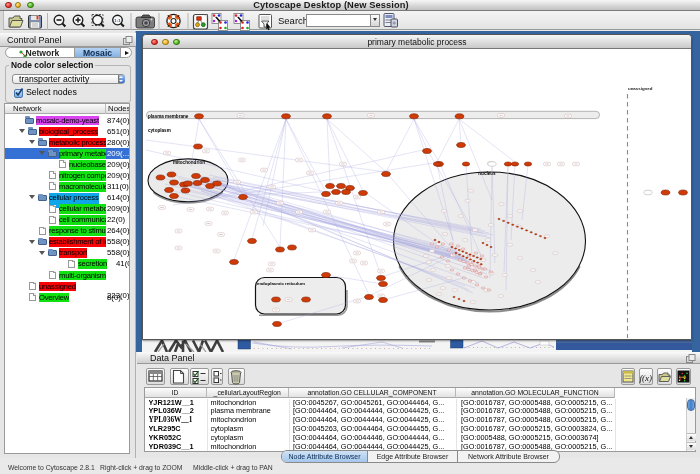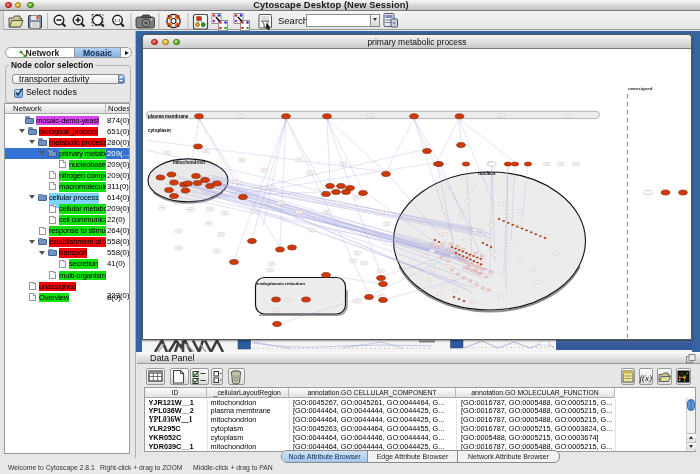--- a/index.html
+++ b/index.html
@@ -556,20 +556,27 @@
           <ellipse cx="292.0" cy="190.0" rx="1.2" ry="0.7" fill="#cf3a06" stroke="#7c1d00" stroke-width="0.35"></ellipse>
           <ellipse cx="296.0" cy="192.0" rx="1.2" ry="0.7" fill="#cf3a06" stroke="#7c1d00" stroke-width="0.35"></ellipse>
           <ellipse cx="311.0" cy="247.0" rx="1.2" ry="0.7" fill="#cf3a06" stroke="#7c1d00" stroke-width="0.35"></ellipse>
           <ellipse cx="316.0" cy="249.0" rx="1.2" ry="0.7" fill="#cf3a06" stroke="#7c1d00" stroke-width="0.35"></ellipse>
           <ellipse cx="321.0" cy="251.0" rx="1.2" ry="0.7" fill="#cf3a06" stroke="#7c1d00" stroke-width="0.35"></ellipse>
         </svg>
   </div>
 </div>
 
 <div class="abs" style="left:0;top:31px;width:136px;height:427px;background:#e6e6e6;border-right:1px solid #b0b0b0;">
+  <div class="abs" style="left:0;top:2px;width:136px;height:14px;background:linear-gradient(#fafafa,#cfcfcf);border-bottom:1px solid #999;">
+    <span class="abs" style="left:7px;top:0;font-size:9px;line-height:14px;color:#111;">Control Panel</span>
+    <svg class="abs" style="left:123px;top:3px;" width="10" height="9">
+          <rect x="0.5" y="2.5" width="6" height="6" fill="none" stroke="#888" stroke-width="1"></rect>
+          <rect x="3" y="0.5" width="6" height="6" fill="#eee" stroke="#888" stroke-width="1"></rect>
+        </svg>
+  </div>
 
   <div class="abs" style="left:5px;top:15.5px;width:127px;height:11.5px;background:#fff;border:1px solid #9a9a9a;border-radius:6px;overflow:hidden;">
     <span class="abs" style="left:0;top:0;width:68px;height:11.5px;font-size:8.6px;font-weight:bold;color:#222;text-align:center;line-height:11.5px;">&nbsp;&nbsp;Network</span>
     <svg class="abs" style="left:13px;top:2px;" width="8" height="8">
           <circle cx="2" cy="2" r="1.6" fill="#2ca02c"></circle>
           <circle cx="6" cy="6" r="1.6" fill="#2ca02c"></circle>
           <line x1="2.5" y1="2.5" x2="5.5" y2="5.5" stroke="#d22" stroke-width="0.9"></line>
         </svg>
     <span class="abs" style="left:68px;top:0;width:46px;height:11.5px;background:linear-gradient(#b4d2f2,#7cabe0);border-left:1px solid #9a9a9a;font-size:8.6px;font-weight:bold;color:#102a50;text-align:center;line-height:11.5px;">Mosaic</span>
     <span class="abs" style="left:114px;top:0;width:13px;height:11.5px;border-left:1px solid #9a9a9a;"></span>
@@ -641,21 +648,21 @@
           <div style="position:absolute;left:0;top:180.6px;width:126px;height:10.6px;">
             <span style="position:absolute;left:44px;top:0.8px;width:6.5px;height:8px;background:#fff;border:0.5px solid #999;"></span>
             <span style="position:absolute;left:48px;top:0.8px;width:2.5px;height:2.5px;background:#e9e9e9;border-left:0.5px solid #999;border-bottom:0.5px solid #999;"></span>
             <span style="position:absolute;left:54px;top:0.4px;height:9.8px;max-width:47px;overflow:hidden;background:#11e111;color:#000;font-size:7.6px;line-height:9.8px;white-space:nowrap;letter-spacing:-0.2px;">macromolecule metabolic process</span>
             <span style="position:absolute;left:102px;top:0.4px;font-size:7.8px;line-height:9.8px;color:#000;">311(0)</span>
           </div>
           <div style="position:absolute;left:0;top:191.7px;width:126px;height:10.6px;">
             <span style="position:absolute;left:23.5px;top:2.6px;width:0;height:0;border-left:3.3px solid transparent;border-right:3.3px solid transparent;border-top:4.6px solid #555;"></span>
             <span style="position:absolute;left:33px;top:2.4px;width:9px;height:6px;background:#6f94c4;border:0.5px solid #44628c;border-radius:1px;"></span>
             <span style="position:absolute;left:33px;top:1.2px;width:4.5px;height:2px;background:#6f94c4;border-radius:1px 1px 0 0;"></span>
-            <span style="position:absolute;left:44px;top:0.4px;height:15px;max-width:57px;overflow:hidden;background:#7dd3fc;color:#000;font-size:7.6px;line-height:9.8px;white-space:nowrap;letter-spacing:-0.2px;">cellular process</span>
+            <span style="position:absolute;left:44px;top:0.4px;height:15px;max-width:57px;overflow:hidden;background:#0ea5e9;color:#000;font-size:7.6px;line-height:9.8px;white-space:nowrap;letter-spacing:-0.2px;">cellular process</span>
             <span style="position:absolute;left:102px;top:0.4px;font-size:7.8px;line-height:9.8px;color:#000;">614(0)</span>
           </div>
           <div style="position:absolute;left:0;top:202.8px;width:126px;height:10.6px;">
             <span style="position:absolute;left:44px;top:0.8px;width:6.5px;height:8px;background:#fff;border:0.5px solid #999;"></span>
             <span style="position:absolute;left:48px;top:0.8px;width:2.5px;height:2.5px;background:#e9e9e9;border-left:0.5px solid #999;border-bottom:0.5px solid #999;"></span>
             <span style="position:absolute;left:54px;top:0.4px;height:9.8px;max-width:47px;overflow:hidden;background:#11e111;color:#000;font-size:7.6px;line-height:9.8px;white-space:nowrap;letter-spacing:-0.2px;">cellular metabolic process</span>
             <span style="position:absolute;left:102px;top:0.4px;font-size:7.8px;line-height:9.8px;color:#000;">209(0)</span>
           </div>
           <div style="position:absolute;left:0;top:213.8px;width:126px;height:10.6px;">
             <span style="position:absolute;left:44px;top:0.8px;width:6.5px;height:8px;background:#fff;border:0.5px solid #999;"></span>
@@ -676,21 +683,21 @@
             <span style="position:absolute;left:44px;top:0.4px;height:9.8px;max-width:57px;overflow:hidden;background:#fb0207;color:#000;font-size:7.6px;line-height:9.8px;white-space:nowrap;letter-spacing:-0.2px;">establishment of localization in</span>
             <span style="position:absolute;left:102px;top:0.4px;font-size:7.8px;line-height:9.8px;color:#000;">558(0)</span>
           </div>
           <div style="position:absolute;left:0;top:247.0px;width:126px;height:10.6px;">
             <span style="position:absolute;left:33.5px;top:2.6px;width:0;height:0;border-left:3.3px solid transparent;border-right:3.3px solid transparent;border-top:4.6px solid #555;"></span>
             <span style="position:absolute;left:43px;top:2.4px;width:9px;height:6px;background:#6f94c4;border:0.5px solid #44628c;border-radius:1px;"></span>
             <span style="position:absolute;left:43px;top:1.2px;width:4.5px;height:2px;background:#6f94c4;border-radius:1px 1px 0 0;"></span>
             <span style="position:absolute;left:54px;top:0.4px;height:9.8px;max-width:47px;overflow:hidden;background:#fb0207;color:#000;font-size:7.6px;line-height:9.8px;white-space:nowrap;letter-spacing:-0.2px;">transport</span>
             <span style="position:absolute;left:102px;top:0.4px;font-size:7.8px;line-height:9.8px;color:#000;">558(0)</span>
           </div>
-          <div style="position:absolute;left:0;top:258.1px;width:126px;height:10.6px;padding-left:44px;">
+          <div style="position:absolute;left:9px;top:258.1px;width:126px;height:10.6px;padding-left:44px;">
             <span style="position:absolute;left:54px;top:0.8px;width:6.5px;height:8px;background:#fff;border:0.5px solid #999;"></span>
             <span style="position:absolute;left:58px;top:0.8px;width:2.5px;height:2.5px;background:#e9e9e9;border-left:0.5px solid #999;border-bottom:0.5px solid #999;"></span>
             <span style="position:absolute;left:64px;top:0.4px;height:9.8px;max-width:37px;overflow:hidden;background:#11e111;color:#000;font-size:7.6px;line-height:9.8px;white-space:nowrap;letter-spacing:-0.2px;">secretion</span>
             <span style="position:absolute;left:102px;top:0.4px;font-size:7.8px;line-height:9.8px;color:#000;">41(0)</span>
           </div>
           <div style="position:absolute;left:0;top:269.2px;width:126px;height:10.6px;">
             <span style="position:absolute;left:44px;top:0.8px;width:6.5px;height:8px;background:#fff;border:0.5px solid #999;"></span>
             <span style="position:absolute;left:48px;top:0.8px;width:2.5px;height:2.5px;background:#e9e9e9;border-left:0.5px solid #999;border-bottom:0.5px solid #999;"></span>
             <span style="position:absolute;left:54px;top:0.4px;height:9.8px;max-width:47px;overflow:hidden;background:#11e111;color:#000;font-size:7.6px;line-height:9.8px;white-space:nowrap;letter-spacing:-0.2px;">multi-organism process and</span>
             <span style="position:absolute;left:102px;top:0.4px;font-size:7.8px;line-height:9.8px;color:#000;padding-left:47px;">42(0)</span>

